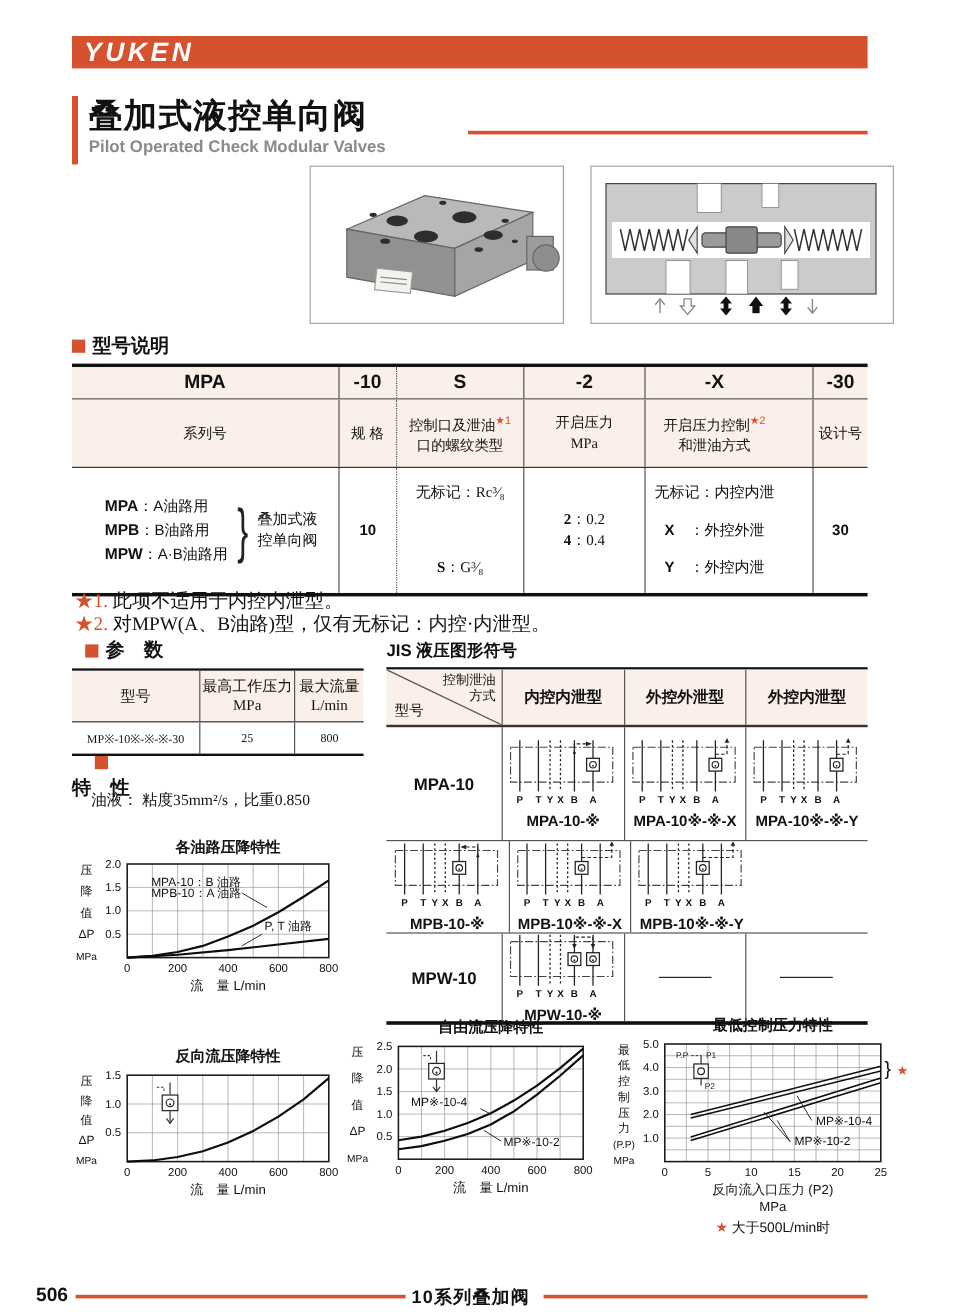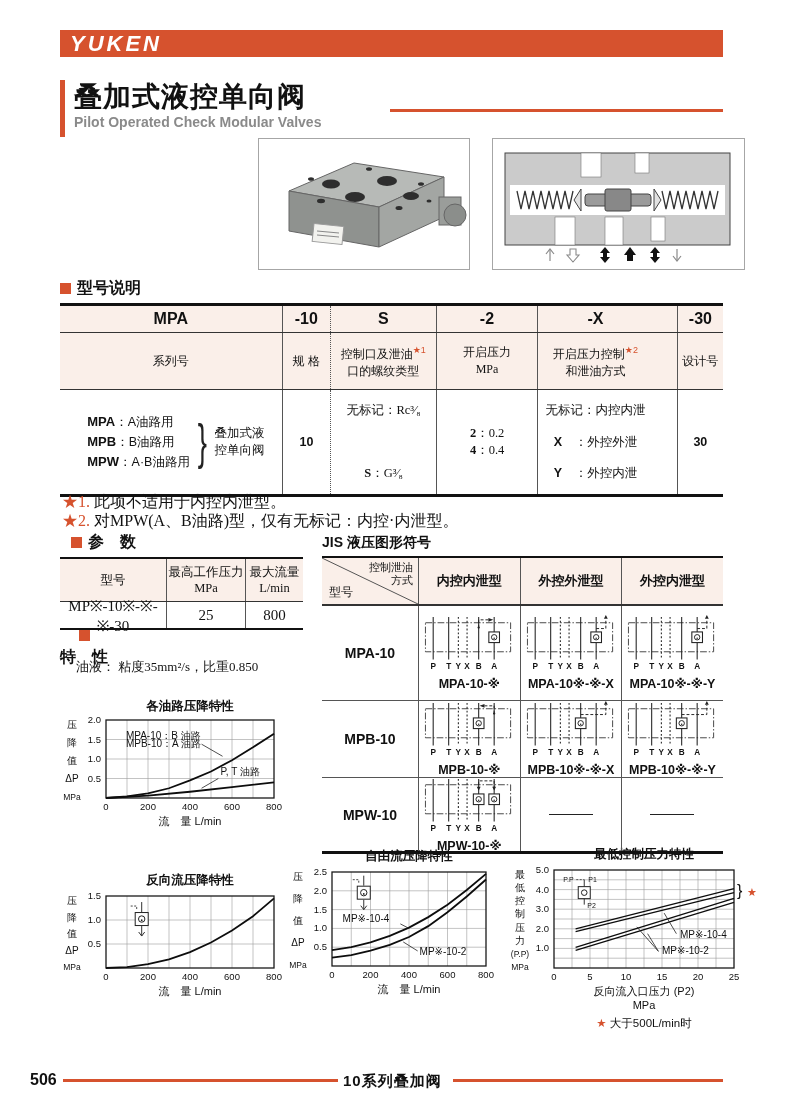--- a/index.html
+++ b/index.html
@@ -38,21 +38,21 @@
   .bracetext{text-align:left;line-height:17px;}
   .vspread{justify-content:space-between !important;padding:12px 0;}
   .notes{left:62px;top:492px;font-size:16px;line-height:19px;}
   .notes .nmark{color:#d6522e;}
   
   .ptable{left:60px;top:557px;width:243px;border-top:2.5px solid #111;border-bottom:2.5px solid #111;}
   .prow{display:flex;}
   .prow>div{box-sizing:border-box;border-left:1px solid #555;display:flex;flex-direction:column;align-items:center;justify-content:center;text-align:center;}
   .prow>div:first-child{border-left:none;}
   .ph{height:42px;background:#faefe9;font-size:12.5px;line-height:16px;border-bottom:1.5px solid #333;}
-  .pb{height:26px;font-size:15px;}
+  .pb{height:26px;font-size:10px;}
   .pc1{width:106px;} .pc2{width:79px;} .pc3{width:58px;}
   .traits-text{left:76px;top:658px;font-size:13px;}
   
   .jis-title{left:322px;top:534px;font-size:14px;font-weight:bold;}
   .jtable{left:322px;top:556px;width:401px;border-top:2px solid #111;border-bottom:3px solid #111;}
   .jrow{display:flex;}
   .jrow>div{box-sizing:border-box;border-left:1px solid #555;display:flex;flex-direction:column;align-items:center;justify-content:center;text-align:center;}
   .jrow>div:first-child{border-left:none;}
   .jh{height:46px;background:#faefe9;font-size:13px;font-weight:bold;border-bottom:2px solid #333;}
   .jb{border-bottom:1px solid #555;}
@@ -515,21 +515,20 @@
               <circle cx="76" cy="24" r="0.8" fill="#222"></circle>
               <polyline points="76,14 86,14 86,4" stroke-dasharray="3 2" stroke="#222" stroke-width="1" fill="none"></polyline>
               <polygon points="84,4 88,4 86,0" fill="#222"></polygon>
             </svg>
           </div>
           <div class="jcap">MPA-10※-※-Y</div>
         </div>
     </div>
 
     <div class="jrow jb" style="height:76px;">
-      <div class="jc0 jmodel">MPB-10</div>
       <div class="jc">
           <div>
             <svg viewBox="0 0 100 62" width="98" height="60">
               <rect x="5" y="8" width="88" height="30" fill="none" stroke="#444" stroke-width="1" stroke-dasharray="7 2 1.5 2"></rect>
               <line x1="13" y1="2" x2="13" y2="46" stroke="#222" stroke-width="1.1"></line>
               <text x="13" y="56" text-anchor="middle" font-size="8.5" font-weight="bold" fill="#111">P</text>
               <line x1="29" y1="2" x2="29" y2="46" stroke="#222" stroke-width="1.1"></line>
               <text x="29" y="56" text-anchor="middle" font-size="8.5" font-weight="bold" fill="#111">T</text>
               <line x1="39" y1="2" x2="39" y2="46" stroke="#222" stroke-width="1.1" stroke-dasharray="2 2"></line>
               <text x="39" y="56" text-anchor="middle" font-size="8.5" font-weight="bold" fill="#111">Y</text>

